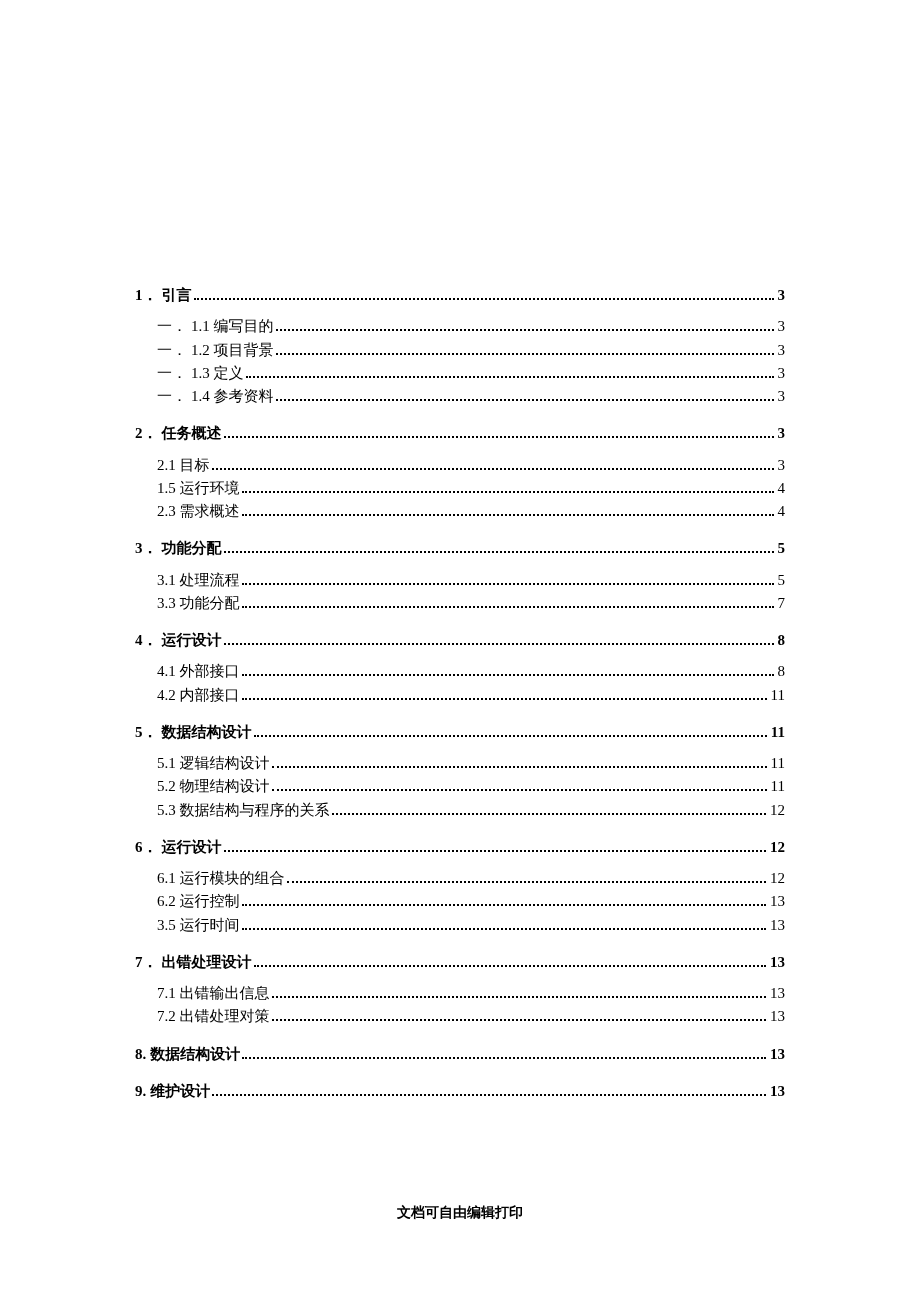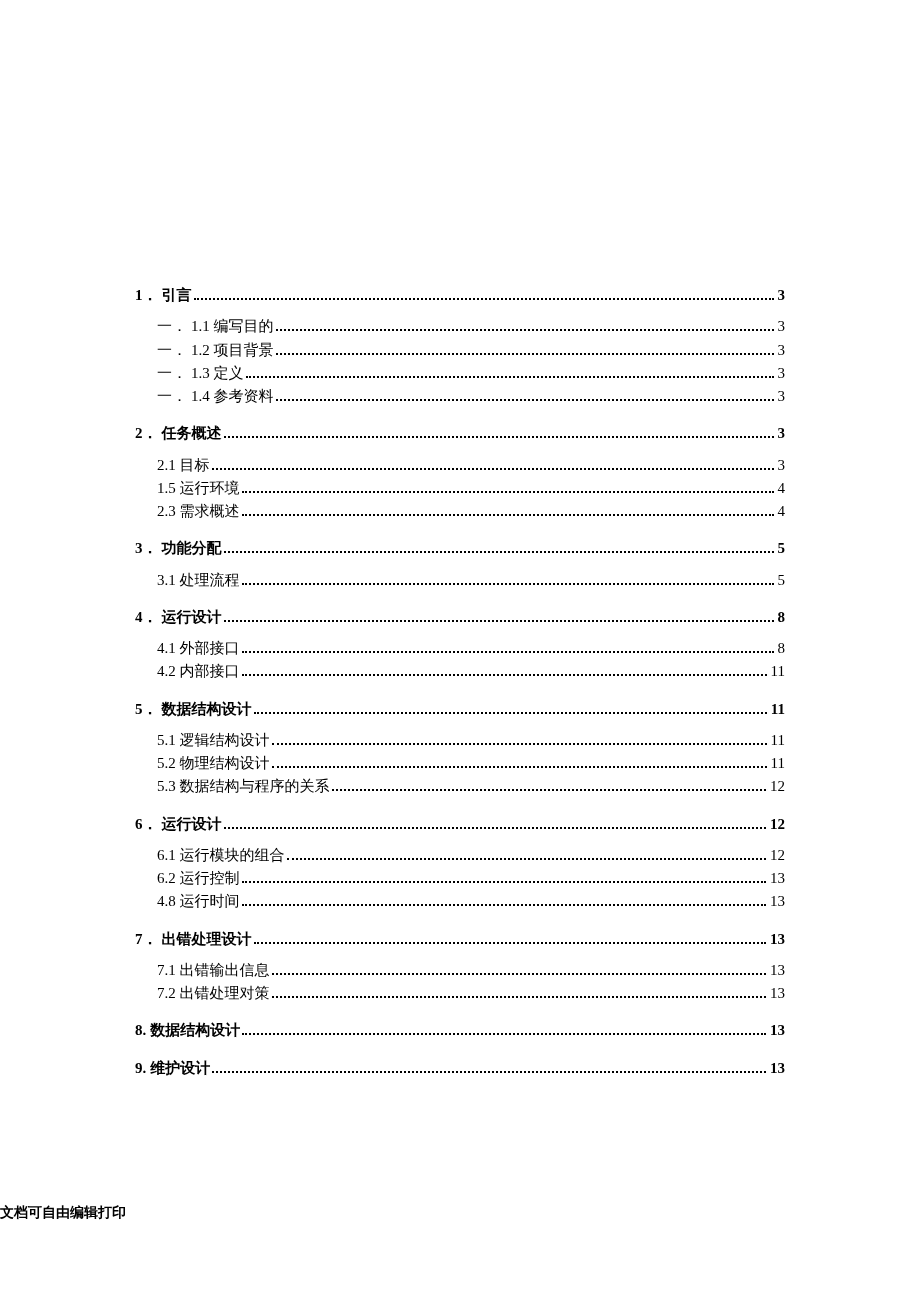--- a/index.html
+++ b/index.html
@@ -53,21 +53,21 @@
     padding-left: 2px;
   }
   .toc-h1 .toc-page {
     font-weight: bold;
   }
   .footer {
     position: absolute;
     bottom: 80px;
     left: 0;
     right: 0;
-    text-align: left;
+    text-align: center;
     font-family: "SimHei", "黑体", sans-serif;
     font-size: 14px;
     font-weight: bold;
   }
 </style>
 </head>
 <body>
 
 <div class="page">
   <div class="toc" id="toc-container">
@@ -126,20 +126,25 @@
         <span class="toc-prefix">3．</span>
         <span class="toc-label">功能分配</span>
         <span class="toc-dots"></span>
         <span class="toc-page">5</span>
       </div>
       <div class="toc-row toc-h2">
         <span class="toc-label">3.1 处理流程</span>
         <span class="toc-dots"></span>
         <span class="toc-page">5</span>
       </div>
+      <div class="toc-row toc-h2">
+        <span class="toc-label">3.3 功能分配</span>
+        <span class="toc-dots"></span>
+        <span class="toc-page">7</span>
+      </div>
       <div class="toc-row toc-h1">
         <span class="toc-prefix">4．</span>
         <span class="toc-label">运行设计</span>
         <span class="toc-dots"></span>
         <span class="toc-page">8</span>
       </div>
       <div class="toc-row toc-h2">
         <span class="toc-label">4.1 外部接口</span>
         <span class="toc-dots"></span>
         <span class="toc-page">8</span>
@@ -180,21 +185,21 @@
         <span class="toc-label">6.1 运行模块的组合</span>
         <span class="toc-dots"></span>
         <span class="toc-page">12</span>
       </div>
       <div class="toc-row toc-h2">
         <span class="toc-label">6.2 运行控制</span>
         <span class="toc-dots"></span>
         <span class="toc-page">13</span>
       </div>
       <div class="toc-row toc-h2">
-        <span class="toc-label">4.8 运行时间</span>
+        <span class="toc-label">3.5 运行时间</span>
         <span class="toc-dots"></span>
         <span class="toc-page">13</span>
       </div>
       <div class="toc-row toc-h1">
         <span class="toc-prefix">7．</span>
         <span class="toc-label">出错处理设计</span>
         <span class="toc-dots"></span>
         <span class="toc-page">13</span>
       </div>
       <div class="toc-row toc-h2">

